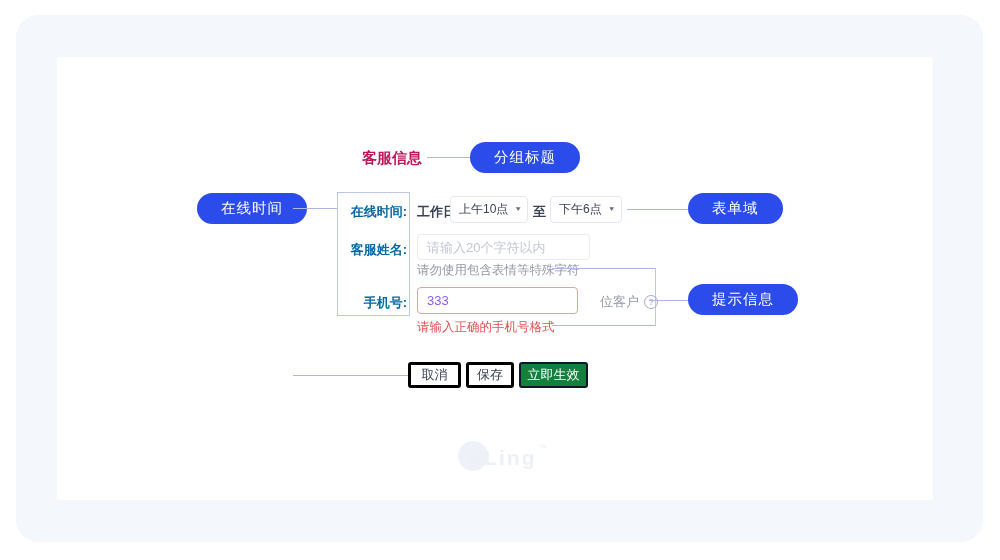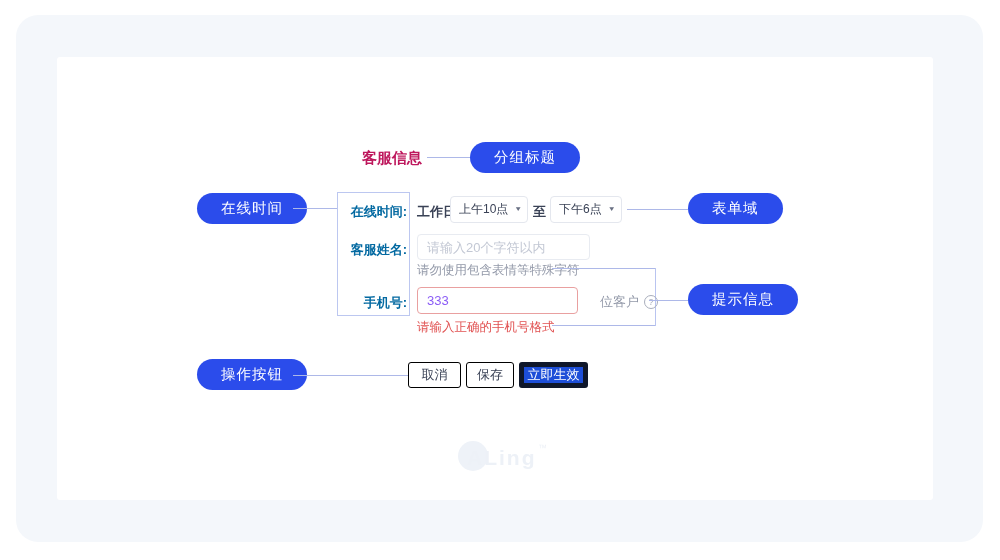--- a/index.html
+++ b/index.html
@@ -154,26 +154,26 @@
     font-size: 13px;
     display: inline-flex;
     align-items: center;
     justify-content: center;
     cursor: pointer;
     white-space: nowrap;
     font-family: "Liberation Sans", sans-serif;
   }
   .btn-plain {
     background: #ffffff;
-    border: 1px solid #000000;
+    border: 3px solid #000000;
     color: #3a4256;
   }
   .btn-primary {
-    background: #1d4ed8;
-    border: 5px solid #0f172a;
+    background: #15803d;
+    border: 2px solid #0f172a;
     color: #ffffff;
   }
 
   .watermark {
     position: absolute;
     left: 458px; top: 441px;
     width: 110px; height: 36px;
   }
   .watermark-circle {
     position: absolute;
@@ -237,21 +237,20 @@
   <input class="text-input error-border" style="left: 417px; top: 287px; width: 161px;" value="333">
   <div class="suffix-text" style="left:600px; top:293px;">
     <span>位客户</span>
     <span class="help-icon">?</span>
   </div>
   <div class="hline" style="left:649px; top:300px; width:39px;"></div>
   <div class="pill" style="left:688px; top:284px;">提示信息</div>
   <div class="error-text" style="left:417px; top:319px;">请输入正确的手机号格式</div>
   <div class="hline" style="left:552px; top:325px; width:103px;"></div>
 
-  <div class="pill" style="left:197px; top:359px;">操作按钮</div>
   <div class="hline" style="left:293px; top:375px; width:115px;"></div>
   <button class="btn btn-plain" style="left:408px; top:362px; width:53px;">取消</button>
   <button class="btn btn-plain" style="left:466px; top:362px; width:48px;">保存</button>
   <button class="btn btn-primary" style="left:519px; top:362px; width:69px;">立即生效</button>
 
   <div class="watermark">
     <div class="watermark-circle"></div>
     <div class="watermark-text">ALing</div>
     <div class="watermark-mark">™</div>
   </div>

